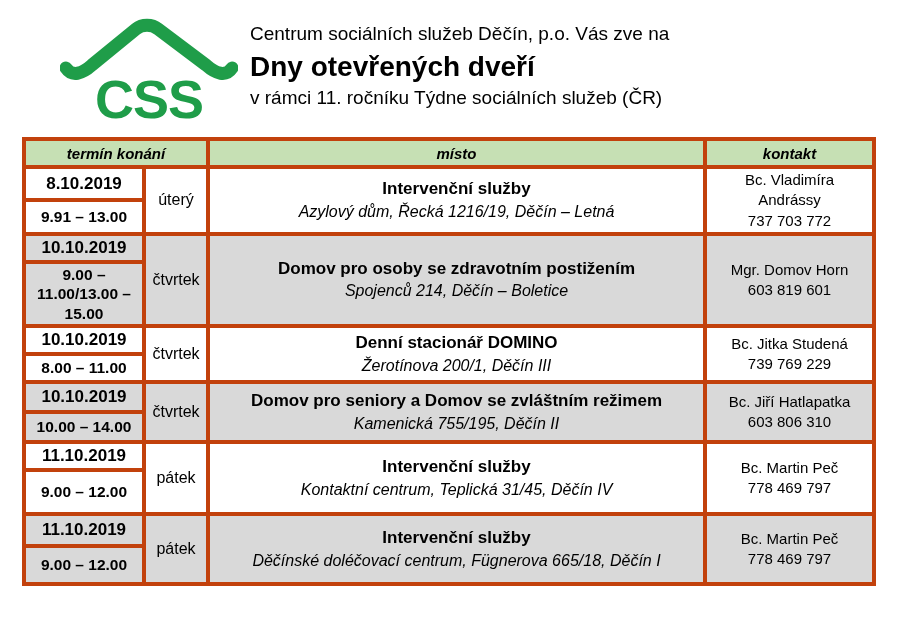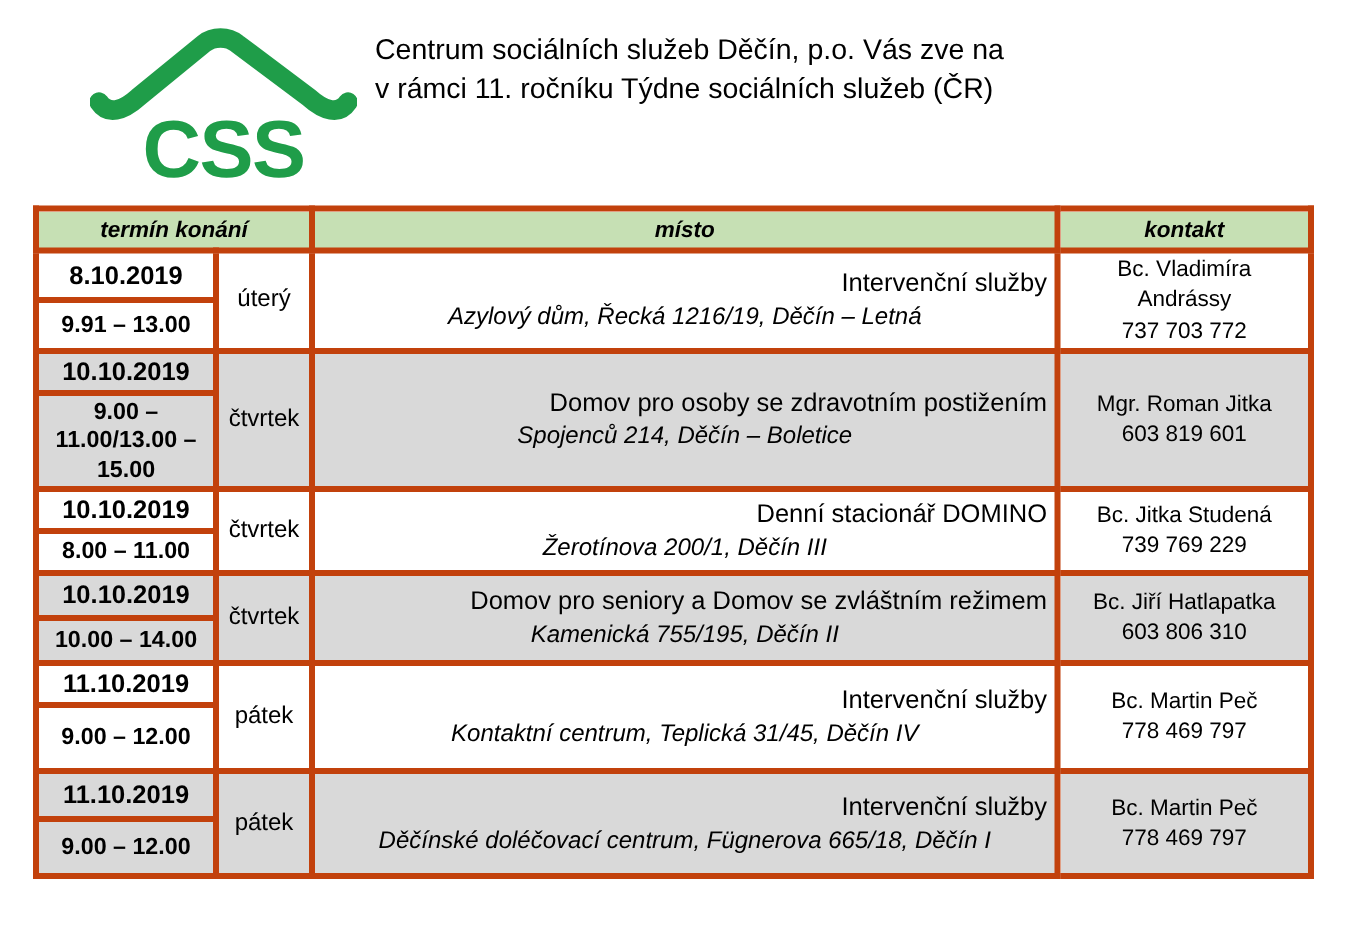--- a/index.html
+++ b/index.html
@@ -23,37 +23,38 @@
     padding:1px 5px;overflow:hidden;
   }
   table.events th{
     background:var(--header-bg,#c6e0b4);
     font-weight:bold;font-style:italic;font-size:15px;height:22px;
   }
   td.date{font-weight:bold;font-size:17px;border-bottom:1px solid #000;margin-left:44px;}
   td.time{font-weight:bold;font-size:15.5px;border-top:1px solid #000;line-height:1.25;}
   td.day{font-size:16px;}
   td.place{line-height:1.35;}
-  .pname{font-weight:normal;font-size:17px;text-align:right;}
+  .pname{font-weight:bold;font-size:17px;}
   .paddr{font-style:italic;font-size:16px;}
   td.contact{font-size:15px;line-height:1.35;}
   tr.alt td{background:var(--row-alt-bg,#d9d9d9);}
 </style>
 </head>
 <body>
 
 <div class="logo">
   <svg width="178" height="112" viewBox="0 0 178 112" aria-hidden="true">
     <path d="M6 56 C12 65 22 62 32 53 L76 17 C82 12 92 12 98 17 L146 53 C156 62 166 65 172 56" fill="none" stroke="currentColor" stroke-width="13" stroke-linecap="round"></path>
     <text x="89" y="106" text-anchor="middle" font-size="54" font-weight="bold" letter-spacing="-1" fill="currentColor">CSS</text>
   </svg>
 </div>
 
 <div class="headings">
   <div class="invite-line">Centrum sociálních služeb Děčín, p.o. Vás zve na</div>
+  <div class="main-title">Dny otevřených dveří</div>
   <div class="subtitle-line">v rámci 11. ročníku Týdne sociálních služeb (ČR)</div>
 </div>
 
 <table class="events">
   <colgroup>
     <col style="width:120px">
       <col style="width:64px">
       <col style="width:497px">
       <col style="width:169px">
   </colgroup>
@@ -81,21 +82,21 @@
   </tr>
 
   <tr class="alt" style="height:28px">
     <td class="date">10.10.2019</td>
     <td class="day" rowspan="2">čtvrtek</td>
     <td class="place" rowspan="2">
       <div class="pname">Domov pro osoby se zdravotním postižením</div>
       <div class="paddr">Spojenců 214, Děčín – Boletice</div>
     </td>
     <td class="contact" rowspan="2">
-      <div>Mgr. Roman Jitka</div>
+      <div>Mgr. Domov Horn</div>
       <div>603 819 601</div>
     </td>
   </tr>
   <tr class="alt" style="height:60px">
     <td class="time">9.00 – 11.00/13.00 – 15.00</td>
   </tr>
 
   <tr style="height:28px">
     <td class="date">10.10.2019</td>
     <td class="day" rowspan="2">čtvrtek</td>

